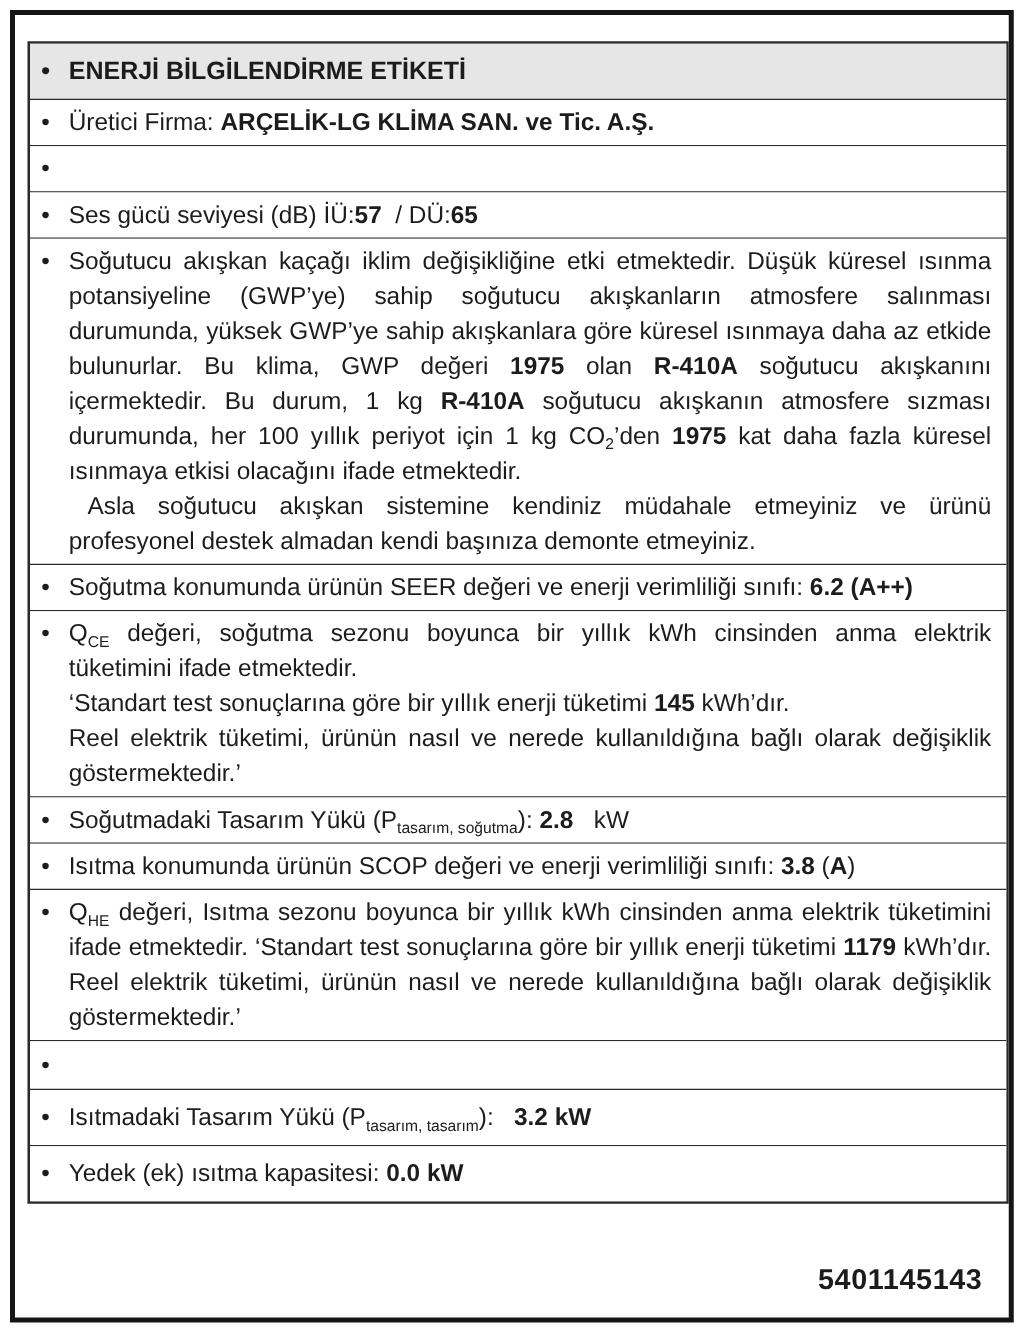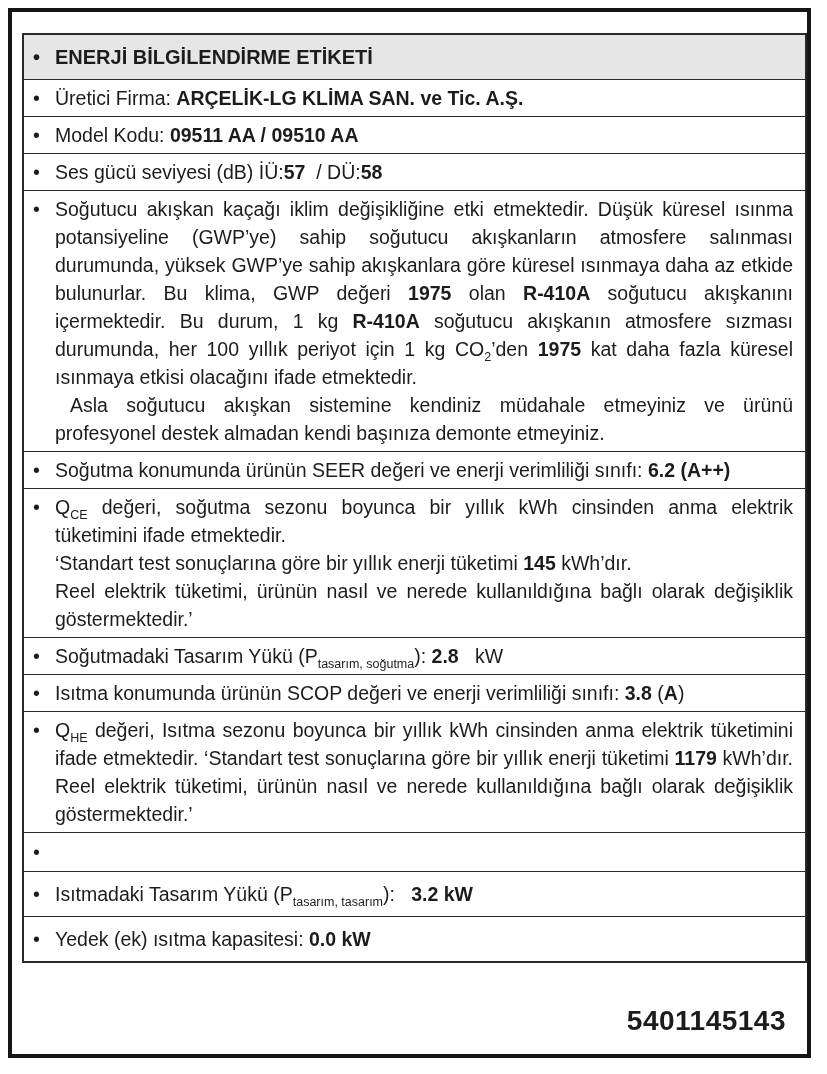--- a/index.html
+++ b/index.html
@@ -31,21 +31,21 @@
   .content{flex:1;min-width:0;}
   .row.justify .para{text-align:justify;}
   .para{margin:0;}
   .para.indent{text-indent:15px;}
   .row.italic .content{}
   .b{font-weight:700;margin-top:40px;}
   .i{}
   .sub{font-size:12.5px;vertical-align:-4.5px;line-height:0;}
   .footer-code{
     position:absolute;right:21px;bottom:17px;
-    font-size:28px;font-weight:700;letter-spacing:0.5px;color:#1c1c1c;
+    font-size:23px;font-weight:700;letter-spacing:0.5px;color:#1c1c1c;
   }
 </style>
 </head>
 <body>
 
 <div class="frame">
   <div class="label-table">
 
   <div class="row header">
         <span class="bullet">•</span>
@@ -54,28 +54,25 @@
         </div>
       </div>
       <div class="row">
         <span class="bullet">•</span>
         <div class="content">
           <div class="para"><span>Üretici Firma: </span><span class="b">ARÇELİK-LG KLİMA SAN. ve Tic. A.Ş.</span></div>
         </div>
       </div>
       <div class="row">
         <span class="bullet">•</span>
-        <div class="content">
-          <div class="para"><span>Model Kodu: </span><span class="b">09511 AA / 09510 AA</span></div>
-        </div>
       </div>
       <div class="row">
         <span class="bullet">•</span>
         <div class="content">
-          <div class="para"><span>Ses gücü seviyesi (dB) İÜ:</span><span class="b">57</span><span>&nbsp; / DÜ:</span><span class="b">58</span></div>
+          <div class="para"><span>Ses gücü seviyesi (dB) İÜ:</span><span class="b">57</span><span>&nbsp; / DÜ:</span><span class="b">65</span></div>
         </div>
       </div>
       <div class="row justify italic">
         <span class="bullet">•</span>
         <div class="content">
           <div class="para"><span>Soğutucu akışkan kaçağı iklim değişikliğine etki etmektedir. Düşük küresel ısınma potansiyeline (GWP’ye) sahip soğutucu akışkanların atmosfere salınması durumunda, yüksek GWP’ye sahip akışkanlara göre küresel ısınmaya daha az etkide bulunurlar. Bu klima, GWP değeri </span><span class="b">1975</span><span> olan </span><span class="b">R-410A</span><span> soğutucu akışkanını içermektedir. Bu durum, 1 kg </span><span class="b">R-410A</span><span> soğutucu akışkanın atmosfere sızması durumunda, her 100 yıllık periyot için 1 kg CO</span><span class="sub">2</span><span>’den </span><span class="b">1975</span><span> kat daha fazla küresel ısınmaya etkisi olacağını ifade etmektedir.</span></div>
           <div class="para indent"><span>Asla soğutucu akışkan sistemine kendiniz müdahale etmeyiniz ve ürünü profesyonel destek almadan kendi başınıza demonte etmeyiniz.</span></div>
         </div>
       </div>
       <div class="row justify">

